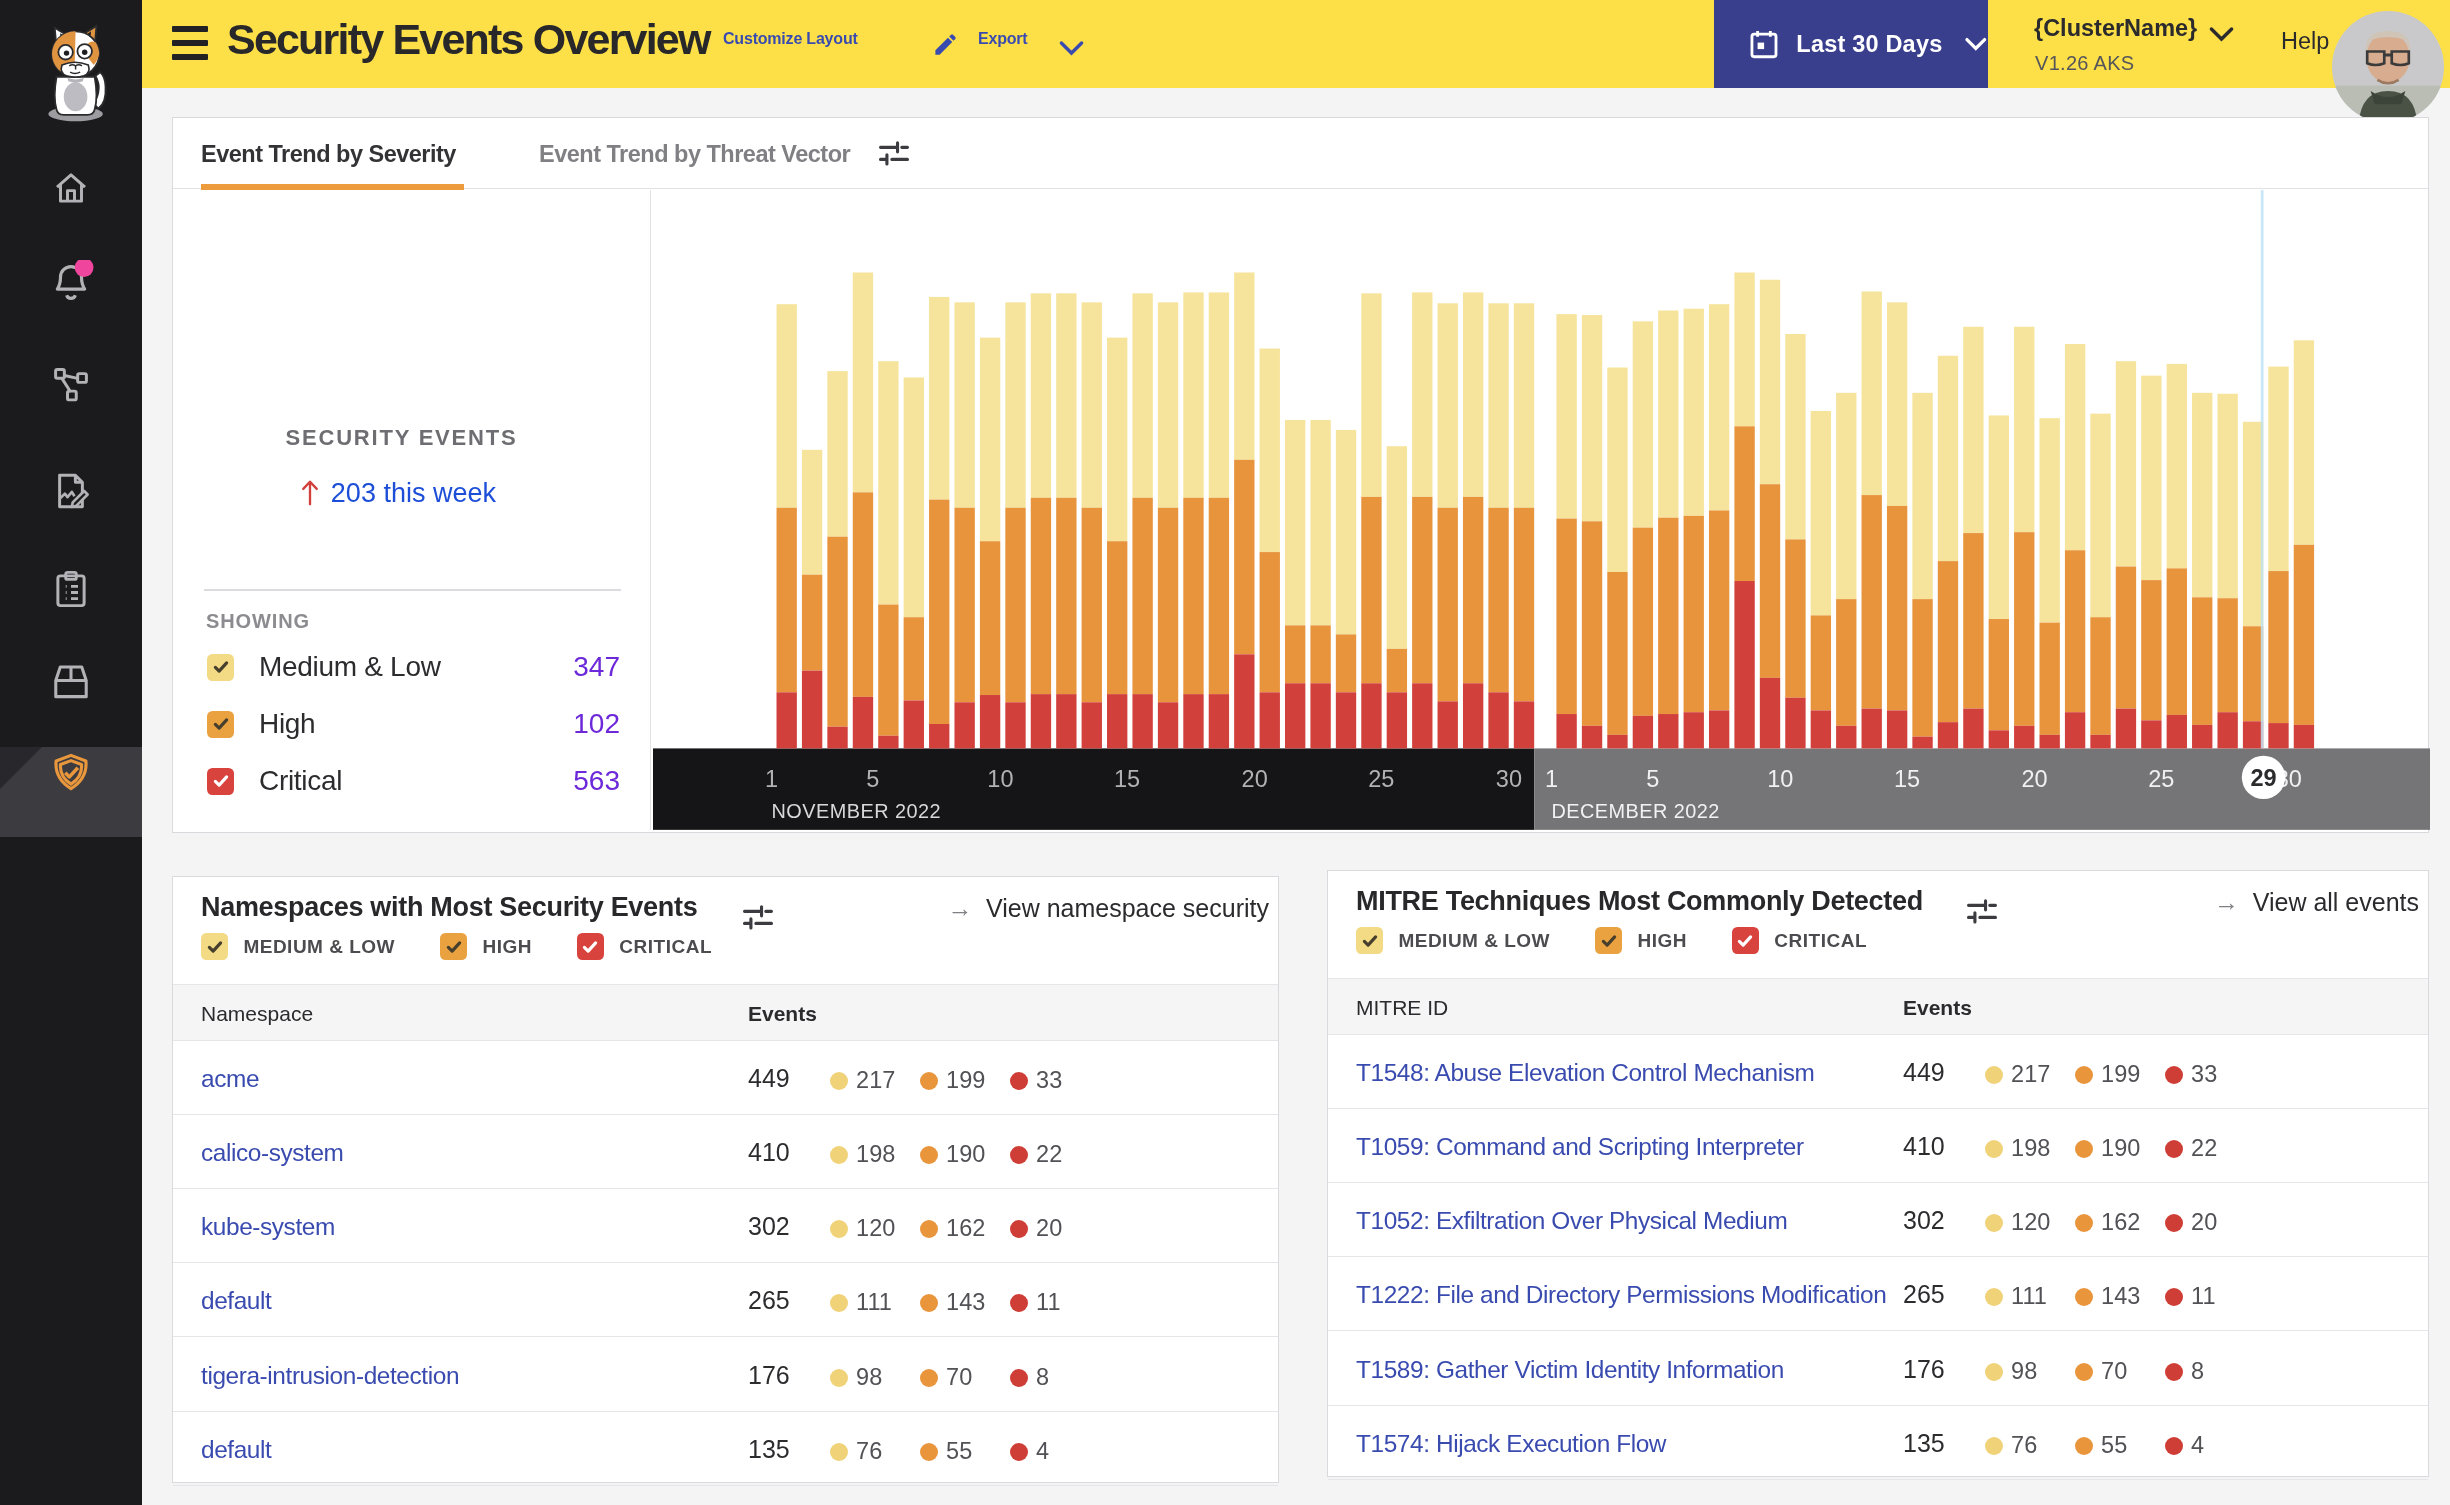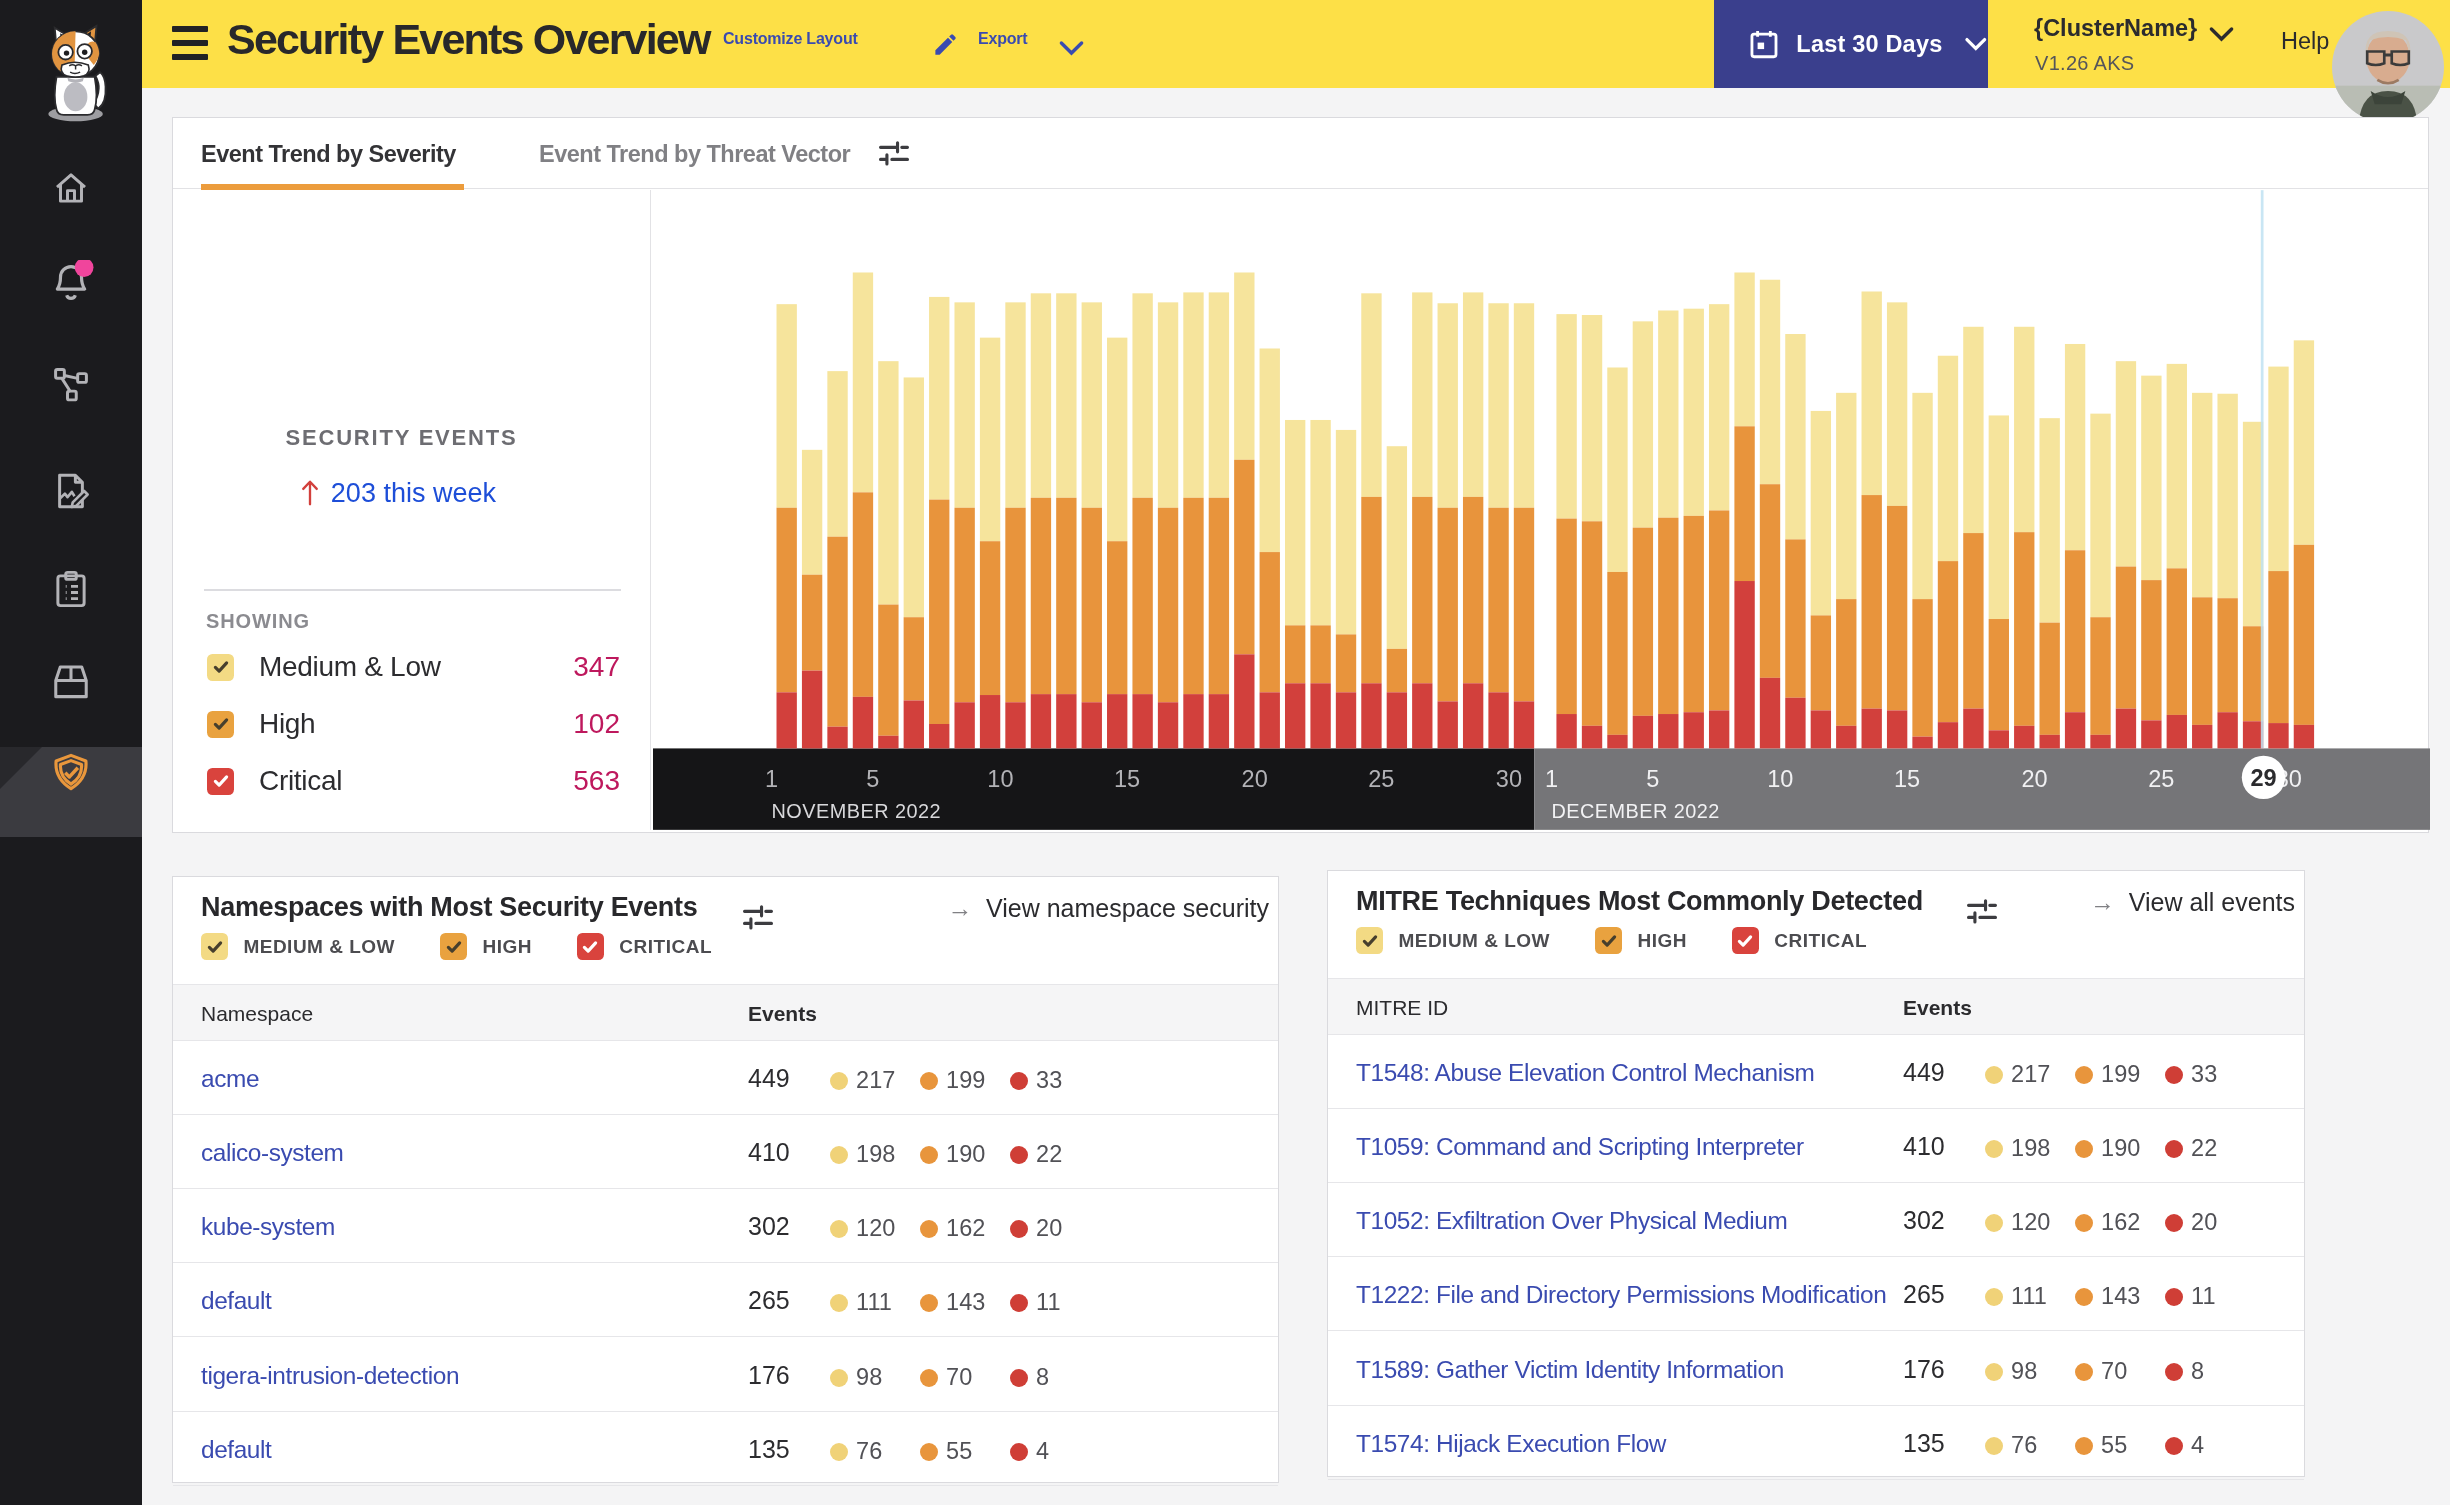--- a/index.html
+++ b/index.html
@@ -17,37 +17,37 @@
 .h-link { position:absolute; top:30px; font-size:16px; font-weight:bold; color:#3a4bb0; letter-spacing:-0.2px; }
 .calbtn { position:absolute; left:1572px; top:0; width:274px; height:88px; background:#3a3f8d; color:#fff; display:flex; align-items:center; white-space:nowrap; }
 .calbtn .txt { font-size:23.5px; font-weight:bold; margin-left:15.4px; letter-spacing:0.2px; }
 .cluster { position:absolute; left:1892px; top:14.5px; font-size:23.5px; font-weight:bold; color:#2b2b2e; }
 .clver { position:absolute; left:1893px; top:52px; font-size:20px; color:#55555a; letter-spacing:0.3px; }
 .help { position:absolute; left:2139px; top:28px; font-size:23.5px; color:#2b2b2e; }
 
 .card { position:absolute; background:#fff; border:1.8px solid #dadade; }
 #card1 { left:172px; top:117px; width:2257px; height:716px; }
 #card2 { left:172px; top:876px; width:1107px; height:607px; }
-#card3 { left:1327px; top:870px; width:978px; height:607px; }
+#card3 { left:1327px; top:870px; width:1102px; height:607px; }
 
 .tabs { position:absolute; left:0; top:0; width:100%; height:71px; border-bottom:1.8px solid #e2e2e5; }
 .tab1 { position:absolute; left:28px; top:22.6px; font-size:23.5px; font-weight:bold; color:#333336; letter-spacing:-0.5px; }
 .tab2 { position:absolute; left:366px; top:22.6px; font-size:23.5px; font-weight:bold; color:#808084; letter-spacing:-0.5px; }
 .tabline { position:absolute; left:28px; bottom:-1.8px; width:263px; height:6.3px; background:#ec9c3c; }
 .tunei { position:absolute; }
 
 .stats { position:absolute; left:0; top:72px; width:478px; height:640px; border-right:1.8px solid #e2e2e5; }
 .bignum { position:absolute; left:-10px; top:60px; width:100%; text-align:center; font-size:134px; font-weight:bold; color:#262629; letter-spacing:-4.5px; }
 .seclab { position:absolute; left:-10px; top:235px; width:100%; text-align:center; font-size:22px; font-weight:bold; color:#6d6d72; letter-spacing:1.8px; }
 .wklab { position:absolute; left:-13.6px; top:288px; width:100%; text-align:center; font-size:27px; color:#1d4ed8; }
 .sdiv { position:absolute; left:31px; top:399px; width:417px; height:1.8px; background:#dcdce0; }
 .showing { position:absolute; left:33px; top:420px; font-size:20px; font-weight:bold; color:#8b8b90; letter-spacing:0.9px; }
 .sevrow { position:absolute; left:34px; width:413px; height:34px; display:flex; align-items:center; }
 .sevrow .lab { font-size:28px; color:#2c2c2f; margin-left:25px; letter-spacing:-0.3px; }
-.sevrow .val { position:absolute; right:0; font-size:28px; color:#be185d; }
+.sevrow .val { position:absolute; right:0; font-size:28px; color:#6d28d9; }
 .cbx { width:27px; height:27px; border-radius:5.4px; display:flex; align-items:center; justify-content:center; flex:none; }
 .cbx svg { width:18px; height:18px; }
 
 .chartwrap { position:absolute; left:480px; top:72px; width:1777px; height:640px; }
 
 .ctitle { position:absolute; left:28px; top:14.5px; font-size:27px; font-weight:bold; color:#28282b; letter-spacing:-0.3px; }
 .viewlink { position:absolute; top:17px; font-size:25px; color:#2b2b2e; }
 .viewlink .arr { color:#808084; margin-right:13.6px; }
 .filters { position:absolute; left:28px; top:56px; display:flex; align-items:center; }
 .filters .flab { font-size:19px; font-weight:bold; color:#4c4c50; letter-spacing:0.5px; margin-left:15.4px; }

